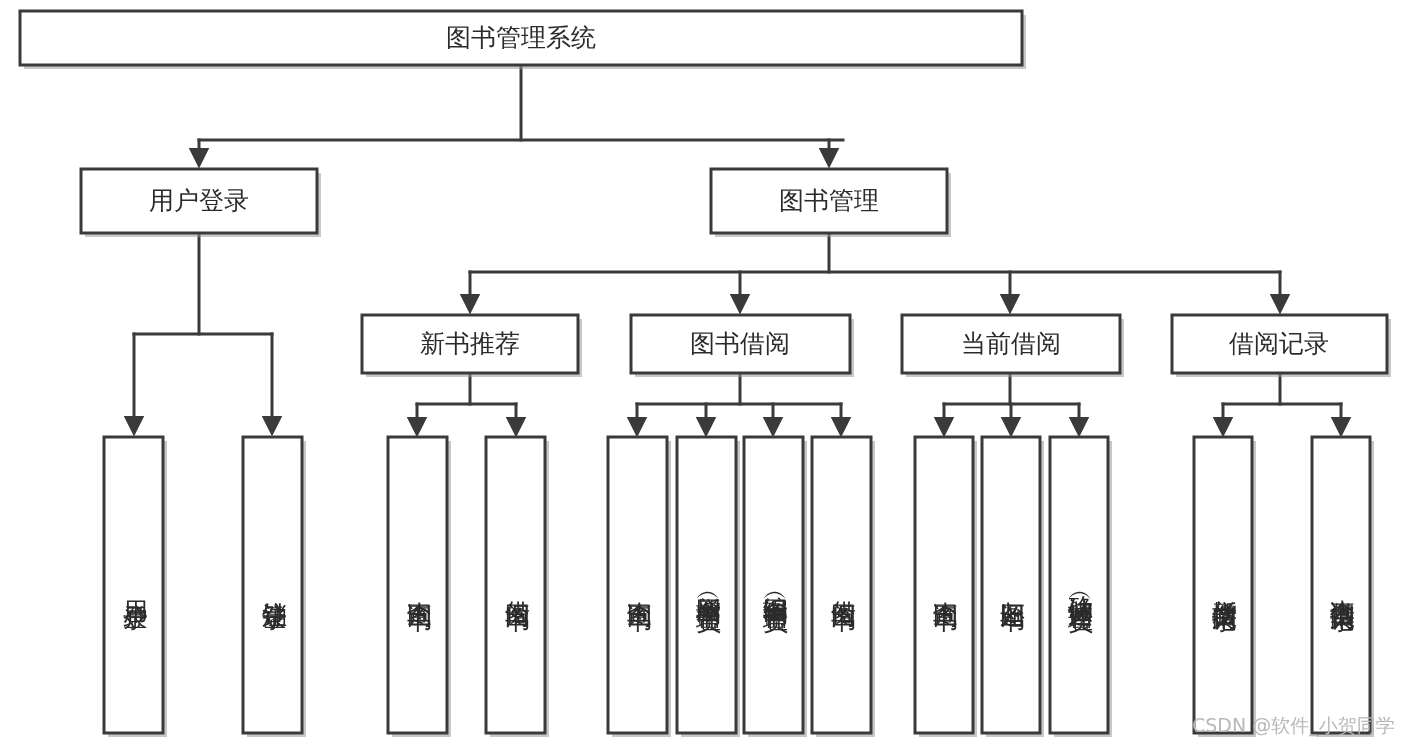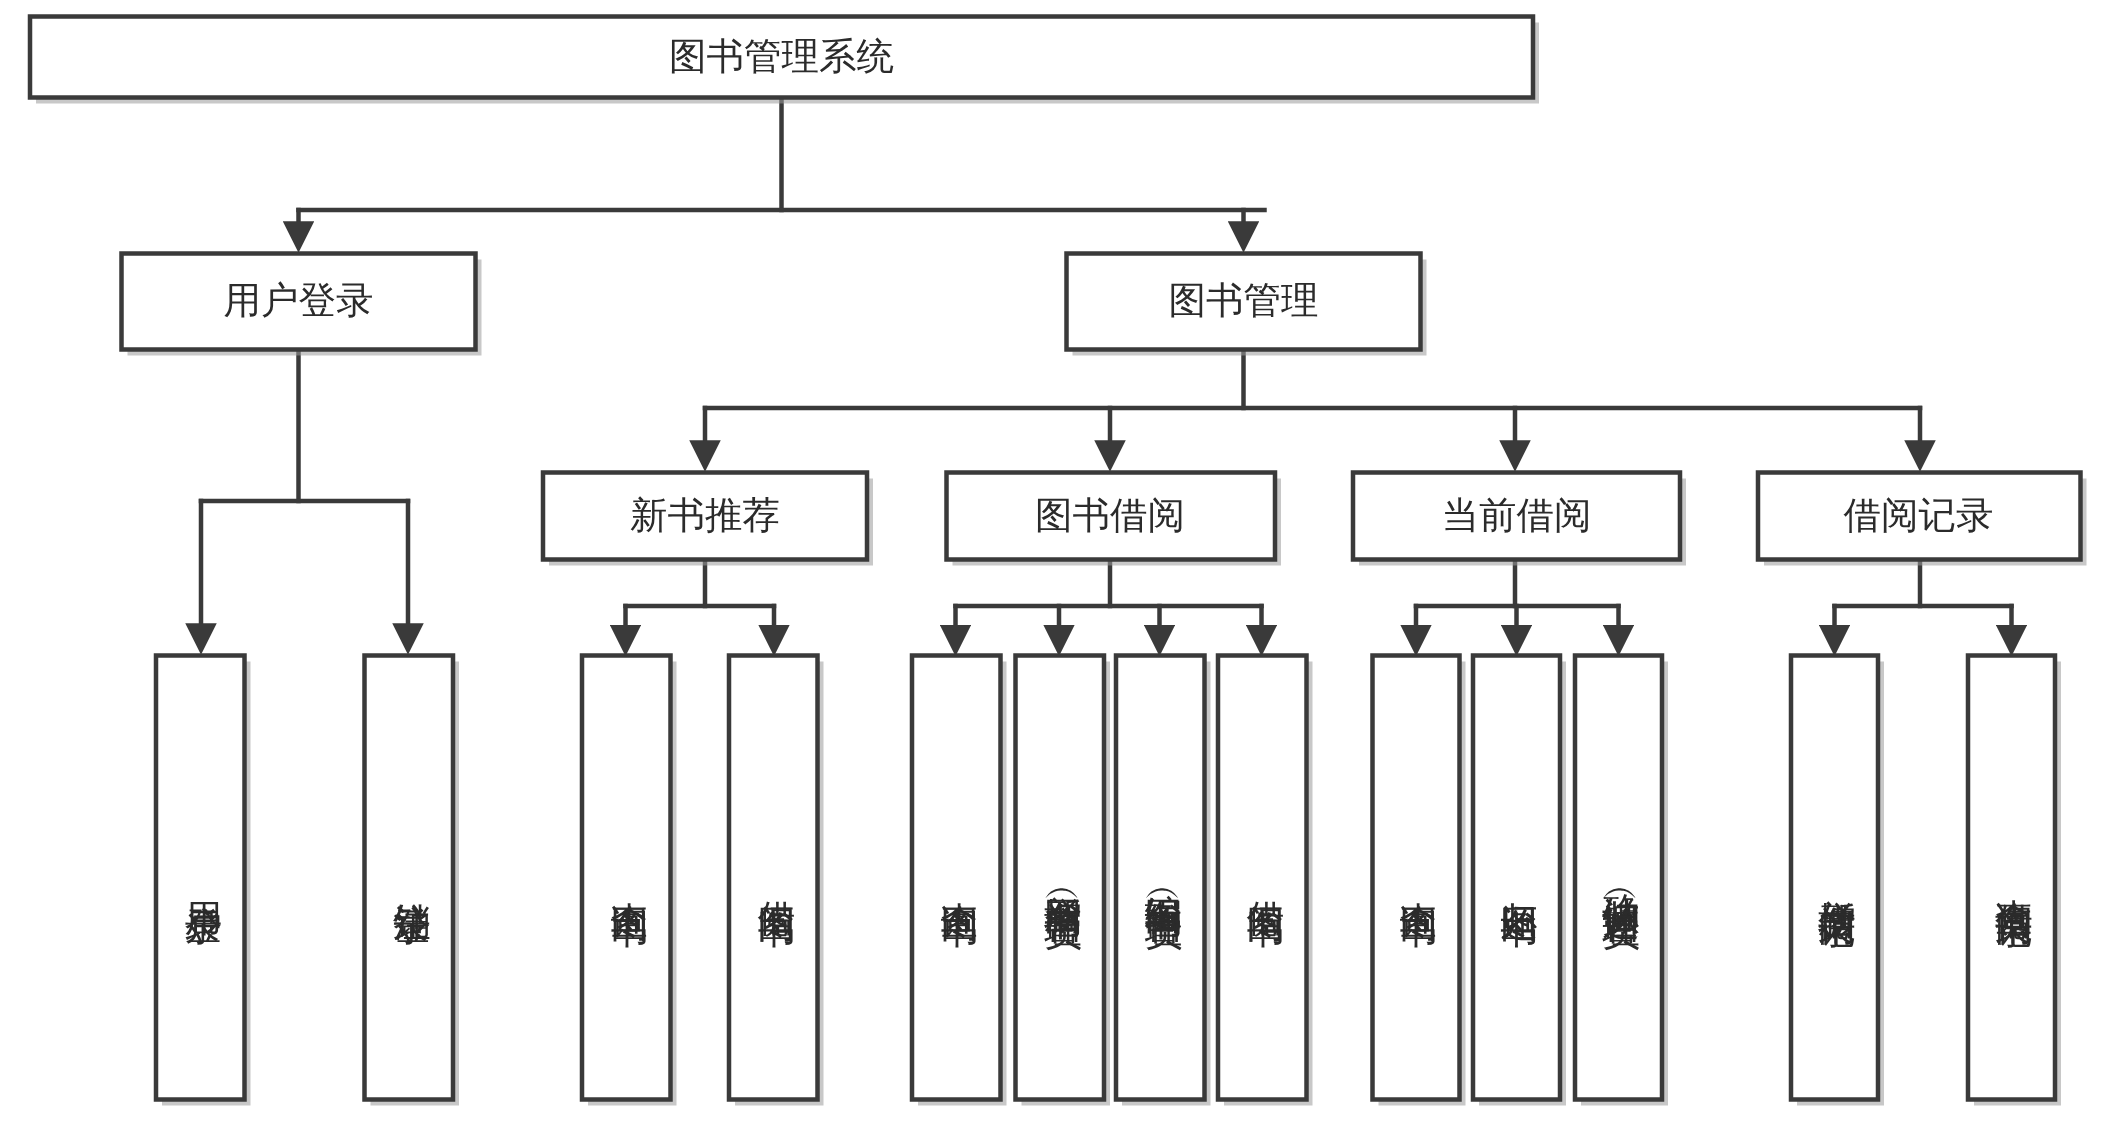--- a/index.html
+++ b/index.html
@@ -256,13 +256,14 @@
     </g>
 
     <g>
       <rect class="node-shadow" x="1316" y="441" width="58" height="296"></rect>
       <rect class="node-rect" x="1312" y="437" width="58" height="296"></rect>
       <text class="node-label-v" x="1341" y="585">查询借阅记录</text>
     </g>
 
   </svg>
 
+  <div class="watermark">CSDN @软件_小贺同学</div>
 </div>
 
 </body></html>

